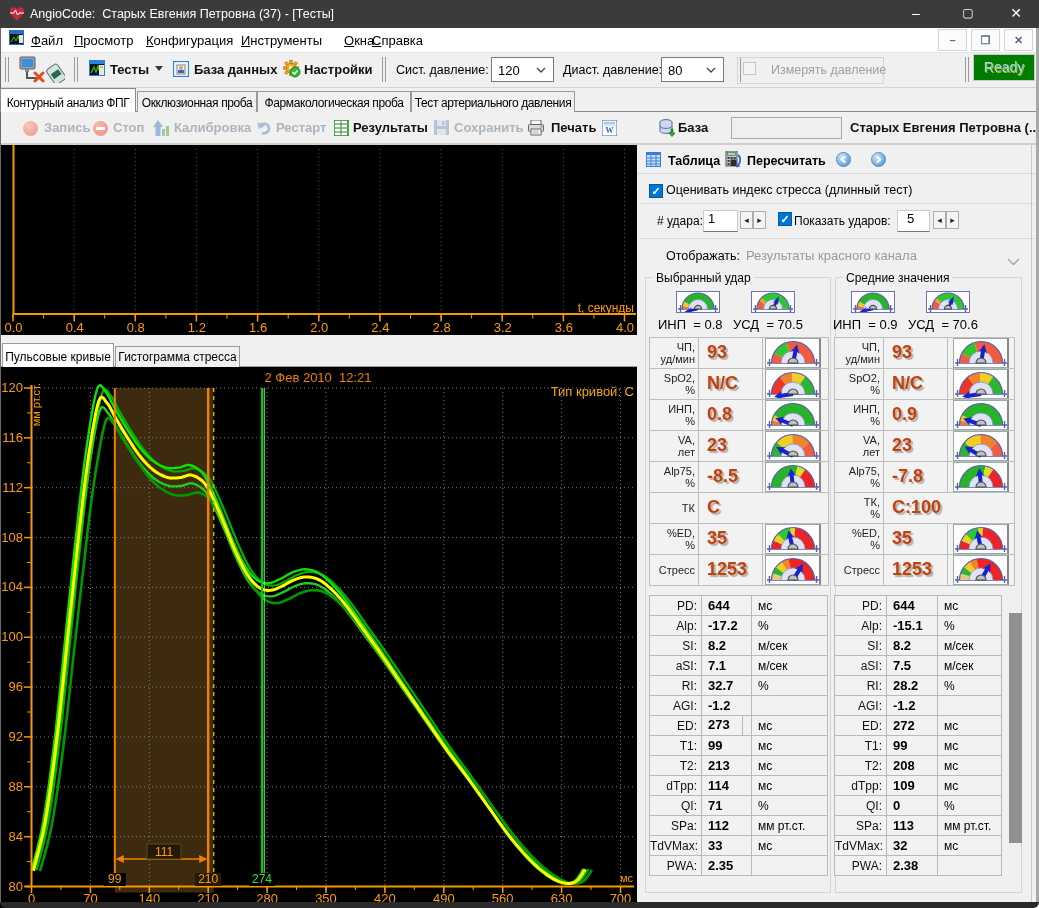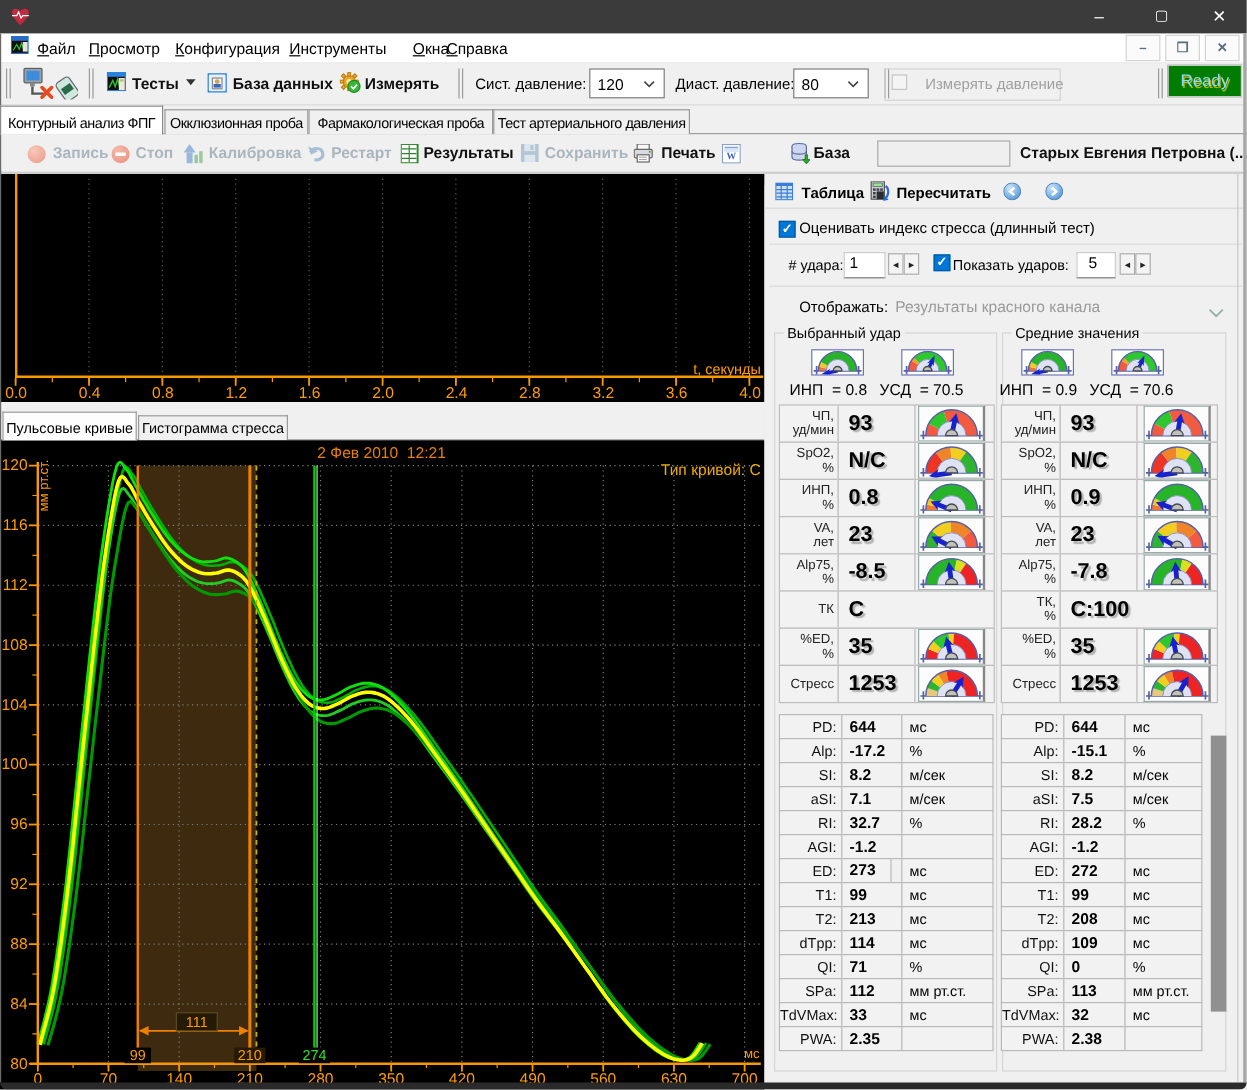--- a/index.html
+++ b/index.html
@@ -39,39 +39,40 @@
 #mainchart { left:0; top:367px; width:637px; height:541px; background:#000; }
 
 #rpanel { left:637px; top:145px; width:402px; height:763px; background:#f0f0f0; }
 .checkbox { position:absolute; width:14px; height:14px; background:#0076d7; border:1px solid #005a9e; color:#fff; font-size:11px; line-height:13px; text-align:center; font-weight:bold; }
 .sep { position:absolute; height:1px; background:#dadada; }
 .spinbox { position:absolute; background:#fff; border:1px solid #ccc; border-bottom:1px solid #777; font-size:13px; padding-left:4px; }
 .spinbtn { position:absolute; width:13px; height:18px; border:1px solid #adadad; background:#f4f4f4; text-align:center; font-size:9px; line-height:16px; color:#222; }
 .groupbox { position:absolute; border:1px solid #d5d5d5; }
 .gcell { position:absolute; border:1px solid #bdbdbd; background:#f2f2f2; }
 .glab { font-size:11px; color:#222; text-align:right; line-height:12px; }
-.gval { font-size:18px; font-weight:bold; color:#000000; text-shadow:2px 2px 1px #b0b0b0; }
+.gval { font-size:18px; font-weight:bold; color:#c2410c; text-shadow:2px 2px 1px #b0b0b0; }
 .bcell { position:absolute; border:1px solid #b9b9b9; background:#f2f2f2; font-size:12px; }
 .blab { text-align:right; color:#111; }
 .bval { font-weight:bold; font-size:13px; }
 
 #edgeL { left:0; top:28px; width:1px; height:874px; background:#6a6a6a; }
 #edgeR { left:1036px; top:28px; width:3px; height:874px; background:#a8a8a8; }
 #edgeB { left:0; top:902px; width:1039px; height:6px; background:#2a2a2a; border-radius:0 0 6px 6px; }
 </style>
 </head>
 <body>
 
 <div class="abs" id="titlebar">
   <div class="abs" style="left:8px;top:5px;width:18px;height:18px;">
   <svg width="18" height="18" viewBox="0 0 18 18">
         <path d="M2 5 C2 2 6 1 9 4 C12 1 16 2 16 5 C16 9 12 13 9 16 C6 13 2 9 2 5 Z" fill="#c22b3d"></path>
         <path d="M2 8 h4 l1.5-3 2 5 1.5-2 h5" stroke="#fff" stroke-width="1" fill="none"></path>
       </svg>
   </div>
+  <div class="abs" style="left:30px;top:7px;font-size:12.5px;">AngioCode:&nbsp; Старых Евгения Петровна (37) - [Тесты]</div>
   <div class="abs winbtn" style="left:893px;">–</div>
   <div class="abs winbtn" style="left:945px;font-size:12px;">▢</div>
   <div class="abs winbtn" style="left:993px;">✕</div>
 </div>
 
 <div class="abs" id="menubar">
   <div class="abs" style="left:9px;top:2px;width:15px;height:15px;">
   <svg width="15" height="15" viewBox="0 0 15 15">
         <rect x="0" y="0" width="15" height="15" fill="#2a6dc9"></rect>
         <rect x="1" y="4" width="13" height="10" fill="#111"></rect>
@@ -145,21 +146,21 @@
             <rect x="2" y="2" width="2.6" height="2.6" transform="rotate(45 3.3 3.3)"></rect>
             <rect x="11.4" y="2" width="2.6" height="2.6" transform="rotate(45 12.7 3.3)"></rect>
             <rect x="2" y="11.4" width="2.6" height="2.6" transform="rotate(45 3.3 12.7)"></rect>
           </g>
         </g>
         <circle cx="8" cy="8" r="2.2" fill="#fce8c0"></circle>
         <circle cx="12" cy="12" r="5" fill="#38b838" stroke="#1e8a1e"></circle>
         <path d="M9.5 12 l2 2 3-3.5" stroke="#fff" stroke-width="1.4" fill="none"></path>
       </svg>
   </div>
-  <div class="abs tbtext" style="left:304px;top:9px;">Измерять</div>
+  <div class="abs tbtext" style="left:304px;top:9px;">Настройки</div>
   <div class="abs grip" style="left:382px;"></div>
   <div class="abs lbl13" style="left:396px;top:10px;">Сист. давление:</div>
   <div class="abs combo" style="left:491px;top:4px;width:63px;height:25px;">
     <div class="abs" style="left:6px;top:5px;">120</div>
     <svg class="abs" style="left:44px;top:9px;" width="10" height="7" viewBox="0 0 10 7">
         <path d="M1 1 L5 5 L9 1" stroke="#444" stroke-width="1.3" fill="none"></path>
       </svg>
   </div>
   <div class="abs lbl13" style="left:563px;top:10px;">Диаст. давление:</div>
   <div class="abs combo" style="left:661px;top:4px;width:63px;height:25px;">

